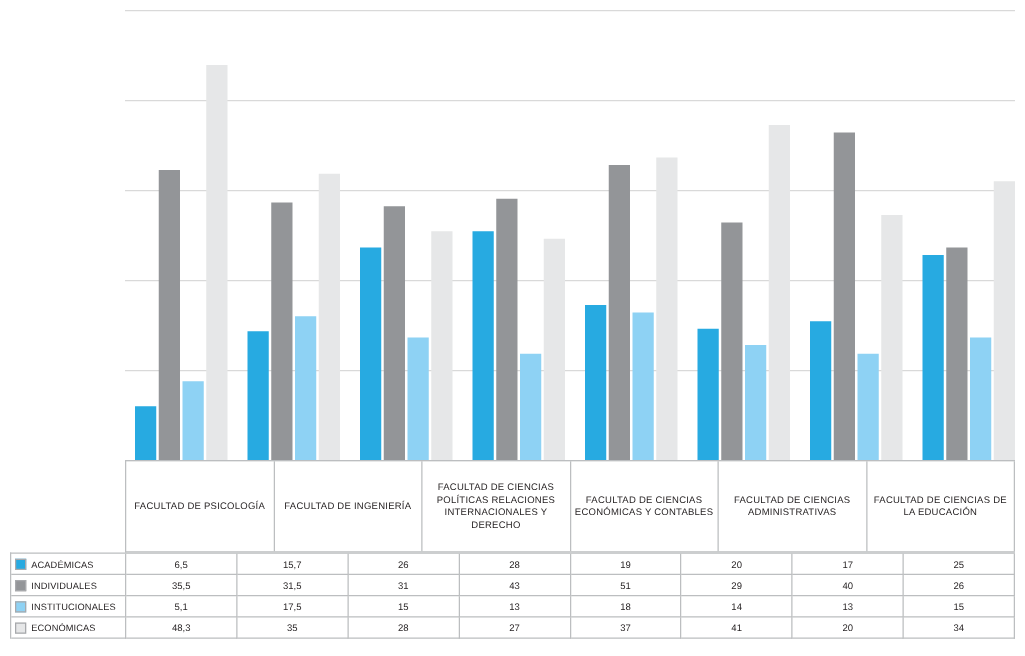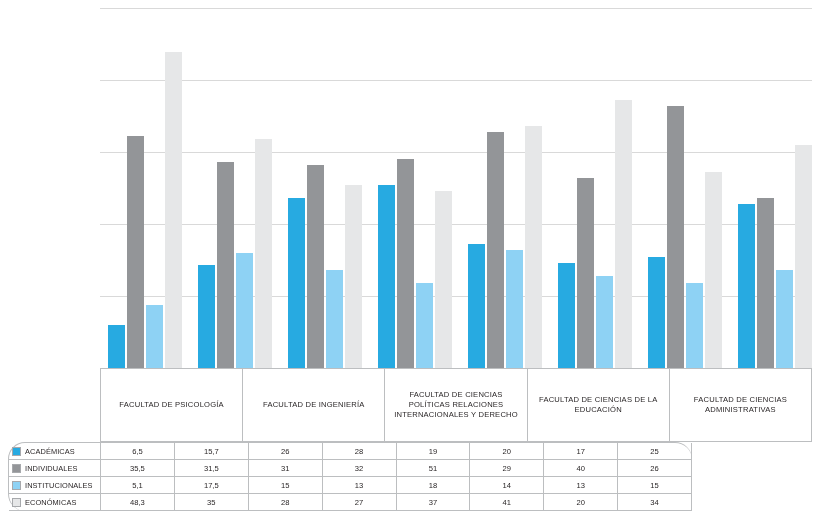--- a/index.html
+++ b/index.html
@@ -89,25 +89,24 @@
     letter-spacing: 0.2px;
     text-transform: uppercase;
     color: #231f20;
   }
 
   
   #table {
     position: absolute;
     left: 8px;
     top: 442px;
-    width: 684px;
+    width: 804px;
     border-left: 1px solid #bcbec0;
     border-top: 1px solid #bcbec0;
     box-sizing: border-box;
-    border-radius: 17px;
   }
   .trow {
     display: flex;
     height: 17px;
   }
   .thead-cell {
     width: 92px;
     flex: 0 0 92px;
     border-right: 1px solid #bcbec0;
     border-bottom: 1px solid #bcbec0;
@@ -206,22 +205,23 @@
           <div class="bar s2" title="INSTITUCIONALES 15" style="height: 98.1818px;"></div>
           <div class="bar s3" title="ECONÓMICAS 34" style="height: 222.545px;"></div>
         </div>
       </div>
   </div>
 
   <div id="cats">
       <div class="cat">FACULTAD DE PSICOLOGÍA</div>
       <div class="cat">FACULTAD DE INGENIERÍA</div>
       <div class="cat">FACULTAD DE CIENCIAS POLÍTICAS RELACIONES INTERNACIONALES Y DERECHO</div>
+      <div class="cat">FACULTAD DE CIENCIAS ECONÓMICAS Y CONTABLES</div>
+      <div class="cat">FACULTAD DE CIENCIAS ADMINISTRATIVAS</div>
       <div class="cat">FACULTAD DE CIENCIAS DE LA EDUCACIÓN</div>
-      <div class="cat">FACULTAD DE CIENCIAS ADMINISTRATIVAS</div>
     </div>
 
   <div id="table">
       <div class="trow">
         <div class="thead-cell">
           <span class="swatch s0"></span>
           <span>ACADÉMICAS</span>
         </div>
         <div class="tcell">6,5</div>
         <div class="tcell">15,7</div>
@@ -233,21 +233,21 @@
         <div class="tcell">25</div>
       </div>
       <div class="trow">
         <div class="thead-cell">
           <span class="swatch s1"></span>
           <span>INDIVIDUALES</span>
         </div>
         <div class="tcell">35,5</div>
         <div class="tcell">31,5</div>
         <div class="tcell">31</div>
-        <div class="tcell">32</div>
+        <div class="tcell">43</div>
         <div class="tcell">51</div>
         <div class="tcell">29</div>
         <div class="tcell">40</div>
         <div class="tcell">26</div>
       </div>
       <div class="trow">
         <div class="thead-cell">
           <span class="swatch s2"></span>
           <span>INSTITUCIONALES</span>
         </div>

